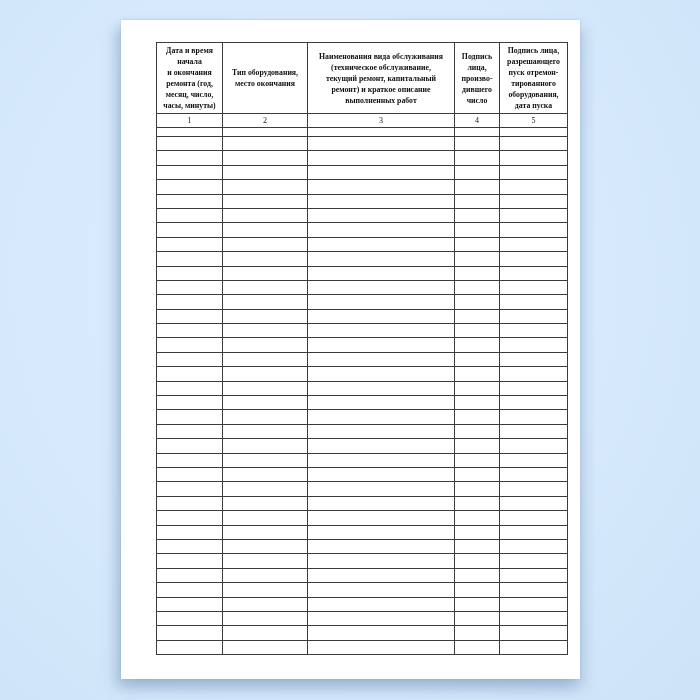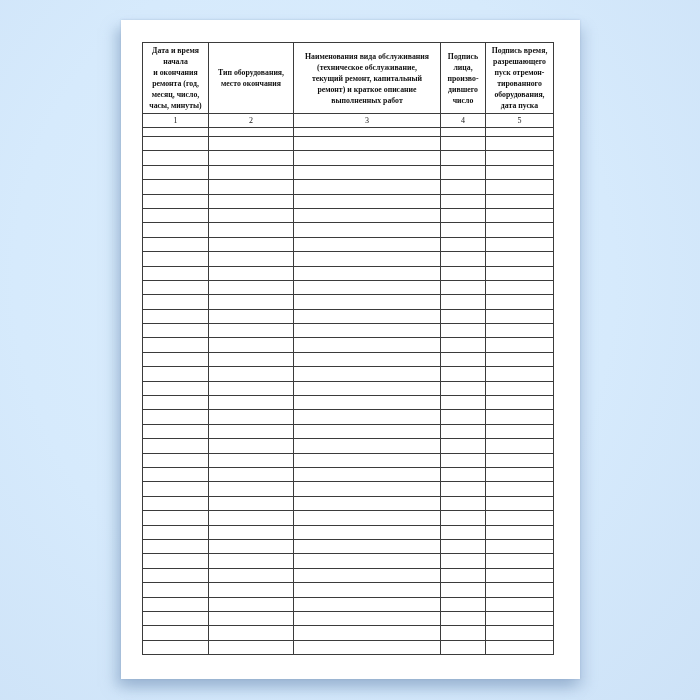--- a/index.html
+++ b/index.html
@@ -23,21 +23,21 @@
     width: 459px;
     height: 659px;
     background: #ffffff;
     box-shadow:
       -6px 8px 12px rgba(128, 157, 192, 0.50),
        5px 8px 12px rgba(128, 157, 192, 0.32),
        0 0 2px rgba(140, 162, 192, 0.45);
   }
   table.log-table {
     position: absolute;
-    left: 21px;
+    left: 35px;
     top: 22px;
     width: 411px;
     height: 611px;
     border-collapse: collapse;
     table-layout: fixed;
     border: 1.5px solid #2e2e2e;
   }
   table.log-table th,
   table.log-table td {
     border: 1px solid #3b3b3b;
@@ -99,21 +99,21 @@
           <th>Наименования вида обслуживания
 (техническое обслуживание,
 текущий ремонт, капитальный
 ремонт) и краткое описание
 выполненных работ</th>
           <th>Подпись
 лица,
 произво-
 дившего
 число</th>
-          <th>Подпись время,
+          <th>Подпись лица,
 разрешающего
 пуск отремон-
 тированного
 оборудования,
 дата пуска</th>
         </tr>
         <tr class="number-row">
           <td>1</td>
           <td>2</td>
           <td>3</td>

